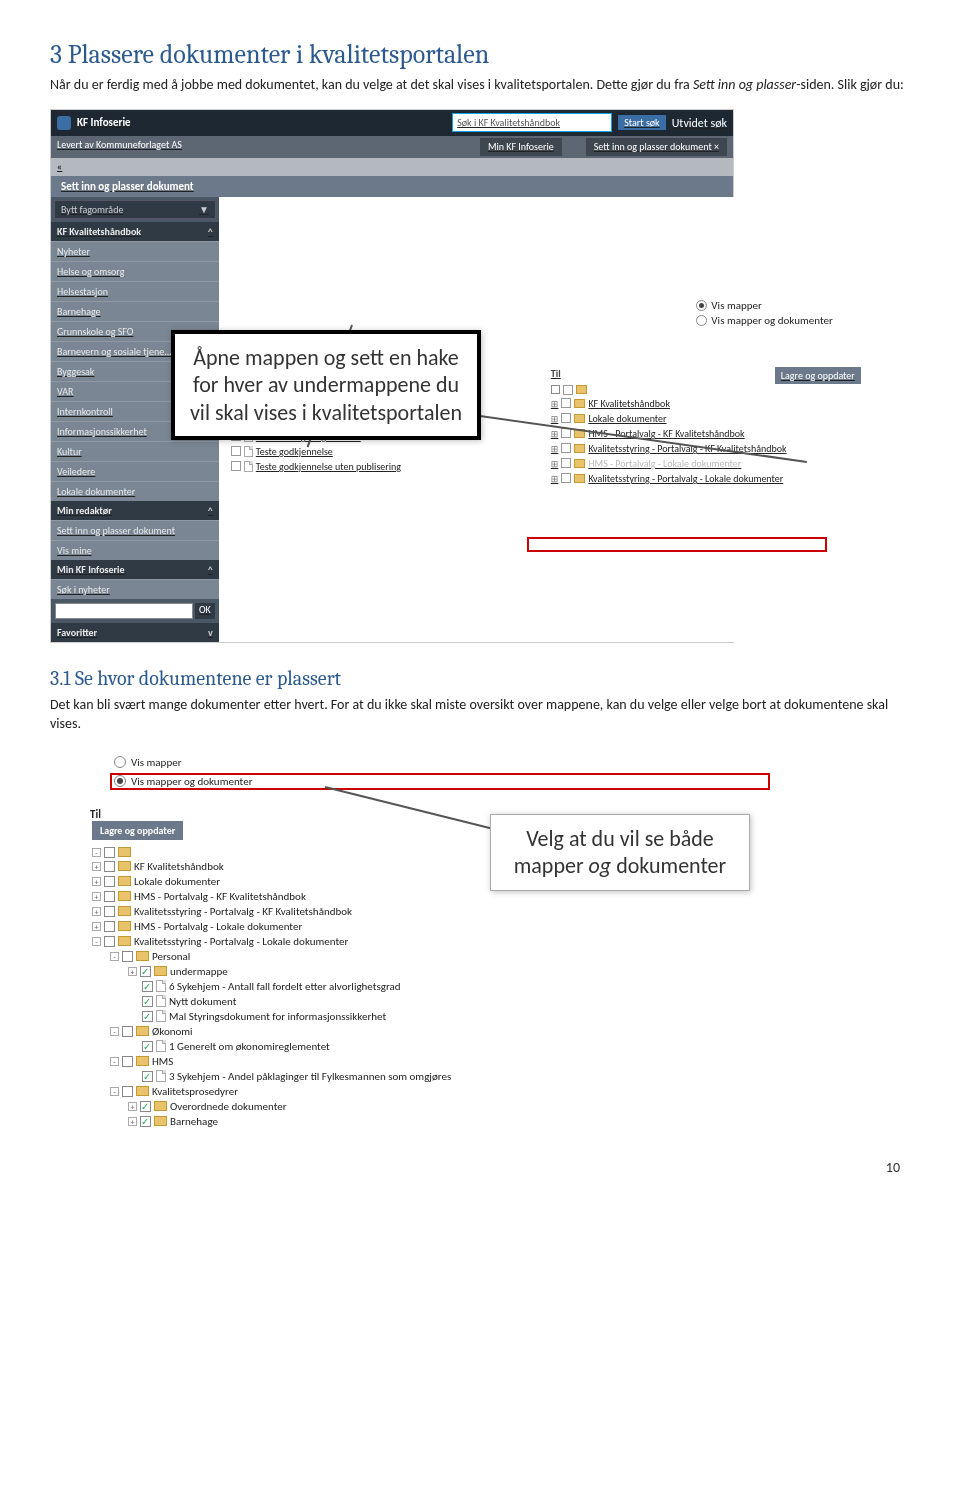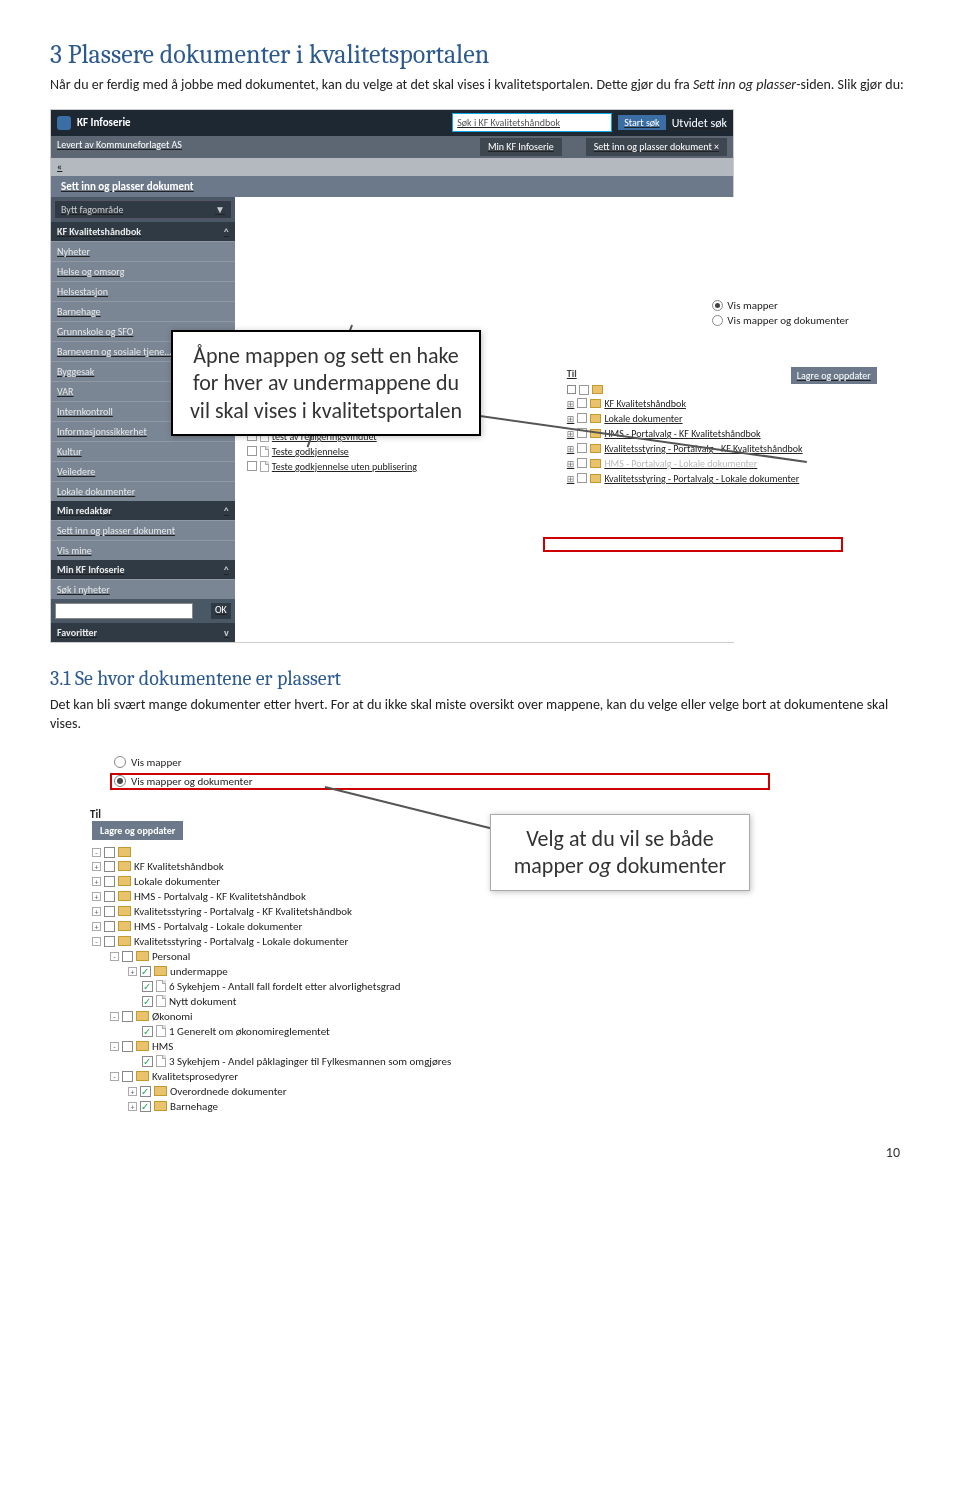--- a/index.html
+++ b/index.html
@@ -45,21 +45,21 @@
   .shot1-tab-dark { background:#3e474f; padding:2px 8px; font-size:10px; color:#fff; height:18px; line-height:14px;}
   .shot1-bar3 { background:#b3b9bf; color:#333; font-size:10px; padding:2px 6px; display:flex; gap:6px; height:18px;}
   .shot1-breadcrumb { background:#6b798a; color:#fff; font-size:11px; padding:4px 10px; font-weight:bold;}
 
   .shot1-body { display:flex; }
   .sidebar { width:200px; background:#4a5866; color:#e8e8e8; font-size:10px; }
   .sidebar .sec-head { background:#2f3a45; padding:3px 6px; font-weight:bold; font-size:10px; display:flex; justify-content:space-between;}
   .sidebar .sec-head .caret { color:#ccc; }
   .sidebar .item { background:#7a8694; border-top:1px solid #8f98a3; padding:3px 6px; }
   .sidebar .drop { background:#2f3a45; color:#ccc; padding:2px 6px; display:flex; justify-content:space-between; border:1px solid #556; margin:3px;align-items:flex-end;}
-  .sidebar .inputline { display:flex; gap:18px; margin:4px; }
+  .sidebar .inputline { display:flex; gap:2px; margin:4px; }
   .sidebar .inputline input { flex:1; font-size:10px; height:16px; border:1px solid #888; }
   .sidebar .inputline .okbtn { background:#2f3a45; color:#fff; font-size:10px; padding:0 4px; }
 
   .main1 { flex:1; background:#fff; position:relative; padding:10px 12px 20px 12px; font-size:10px; }
   .main1 .radio-group { position:absolute; right:40px; top:100px; font-size:11px;}
   .main1 .radio-row { display:flex; align-items:center; gap:4px; margin:2px 0;}
   .main1 .radio-row .rdot { width:11px;height:11px;border:1px solid #888;border-radius:50%;background:#fff;display:inline-block;position:relative;}
   .main1 .radio-row .rdot.sel::after{content:"";width:5px;height:5px;background:#444;border-radius:50%;position:absolute;left:2px;top:2px;}
 
   .main1 .cols { display:flex; gap:40px; margin-top:160px; }
@@ -77,21 +77,21 @@
   .tilcol .grey-row { color:#bbb; }
   .redbox1 { position:absolute; border:2px solid #c00; right:46px; top:340px; width:300px; height:15px; }
 
   
   .callout1 {
     position:absolute;
     left:120px;
     top:220px;
     width:310px;
     background:#fff;
-    border:2px solid #000000;
+    border:4px solid #000000;
     padding:10px 8px;
     box-shadow:1px 1px 6px rgba(0,0,0,.25);
     font-size:22px;
     text-align:center;
     line-height:1.25;
     font-family: Calibri, Arial, sans-serif;
     z-index:5;
     color:#333;
   }
   .callout-line1a { position:absolute; left:300px; top:215px; width:2px; height:130px; background:#555; z-index:4; transform:rotate(20deg); transform-origin:top;}
@@ -416,20 +416,26 @@
             <span class="chk2 on"></span>
             <span class="dicon2"></span>
             <span>6 Sykehjem - Antall fall fordelt etter alvorlighetsgrad</span>
           </div>
           <div class="row depth2">
             <span style="display:inline-block;width:11px;"></span>
             <span class="chk2 on"></span>
             <span class="dicon2"></span>
             <span>Nytt dokument</span>
           </div>
+          <div class="row depth2">
+            <span style="display:inline-block;width:11px;"></span>
+            <span class="chk2 on"></span>
+            <span class="dicon2"></span>
+            <span>Mal Styringsdokument for informasjonssikkerhet</span>
+          </div>
           <div class="row depth1">
             <span class="plus2">-</span>
             <span class="chk2"></span>
             <span class="ficon2"></span>
             <span>Økonomi</span>
           </div>
           <div class="row depth2">
             <span style="display:inline-block;width:11px;"></span>
             <span class="chk2 on"></span>
             <span class="dicon2"></span>

